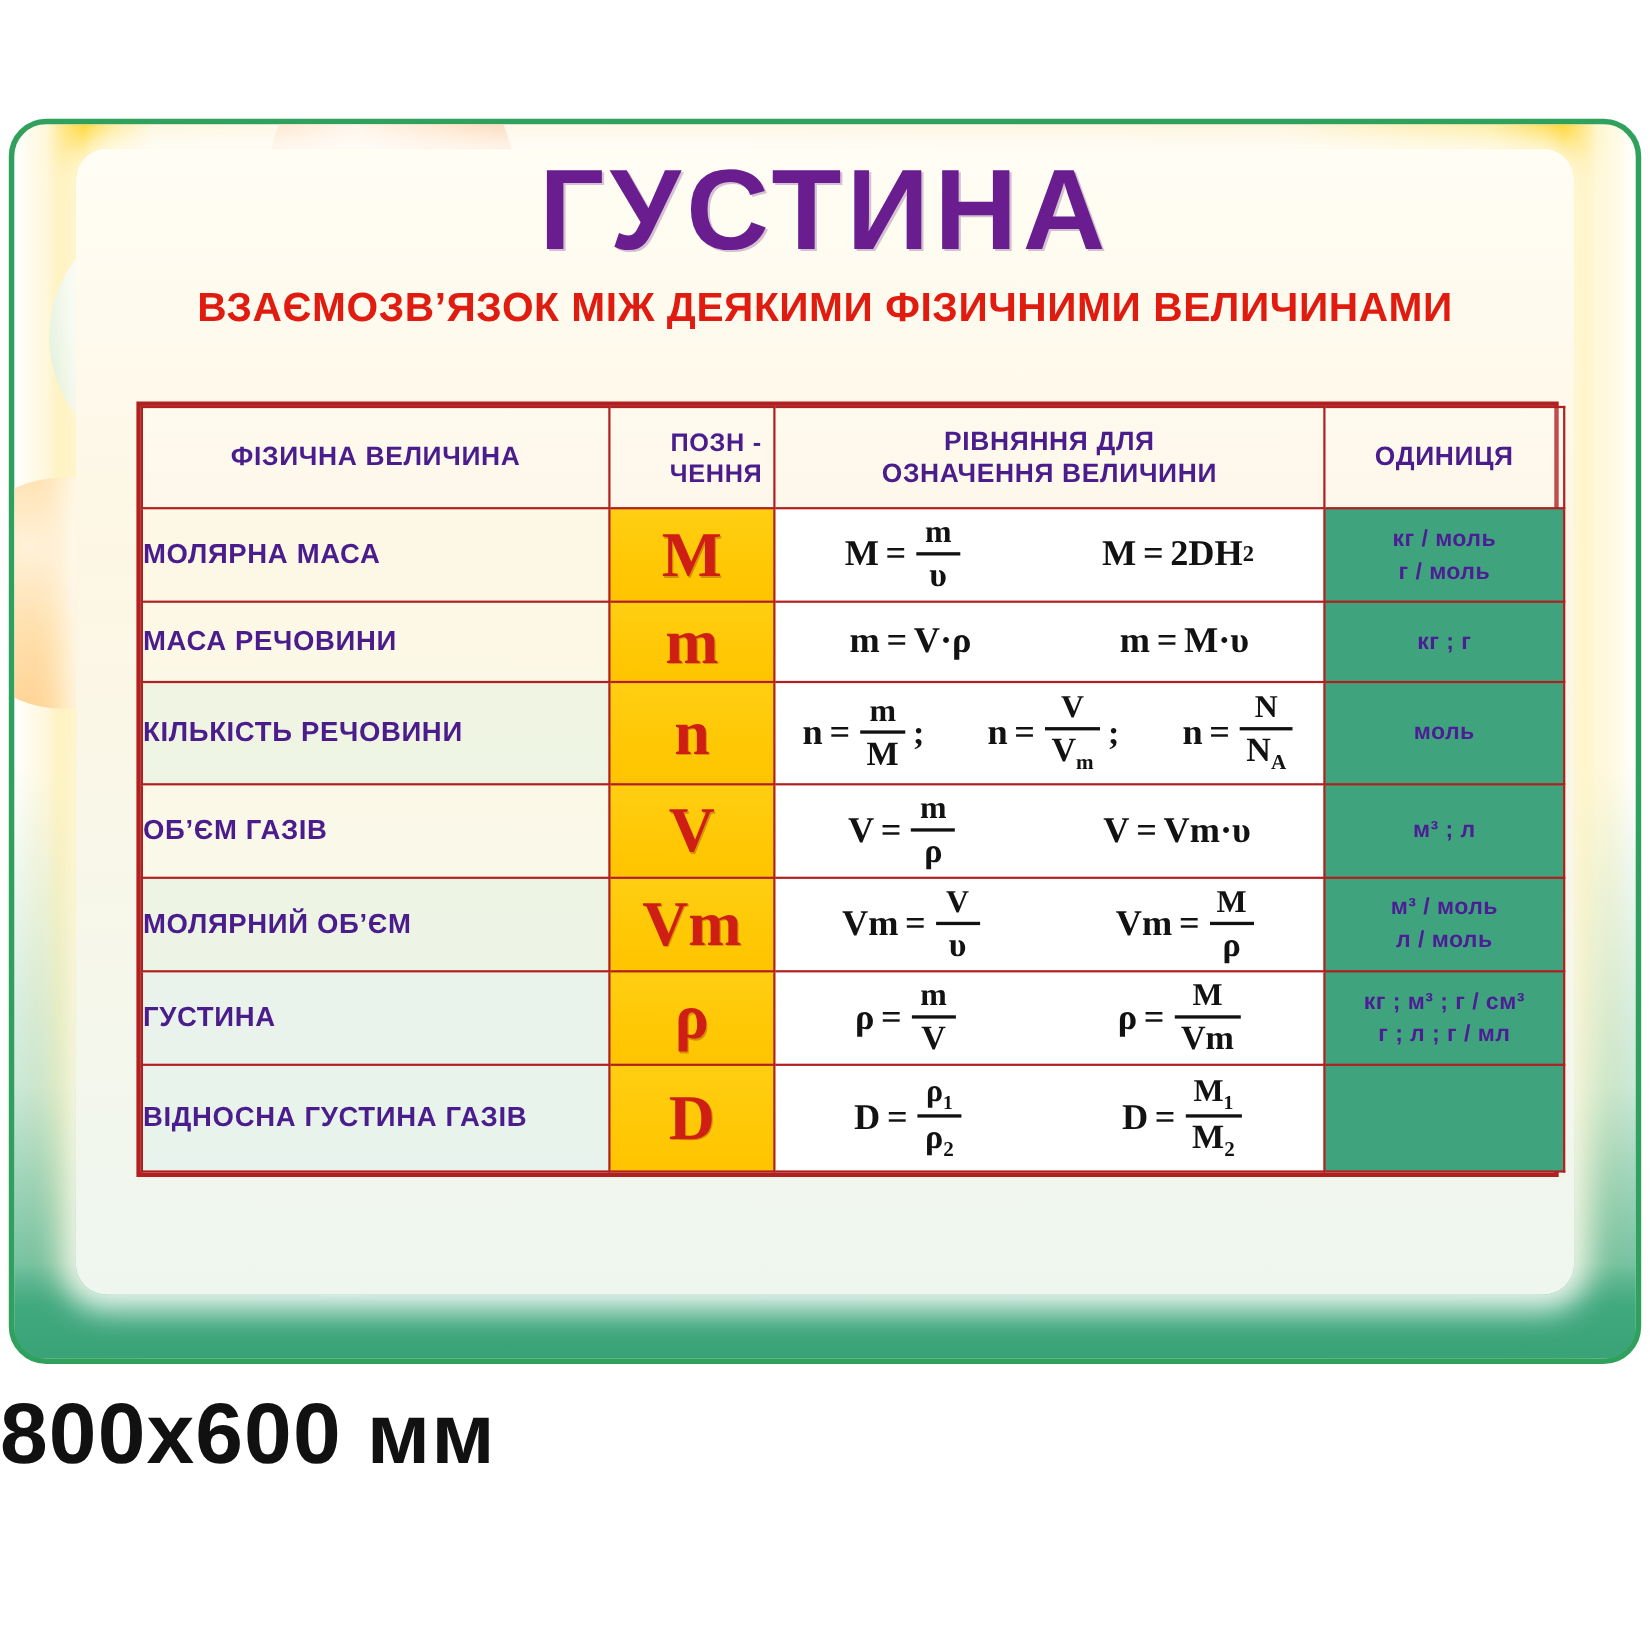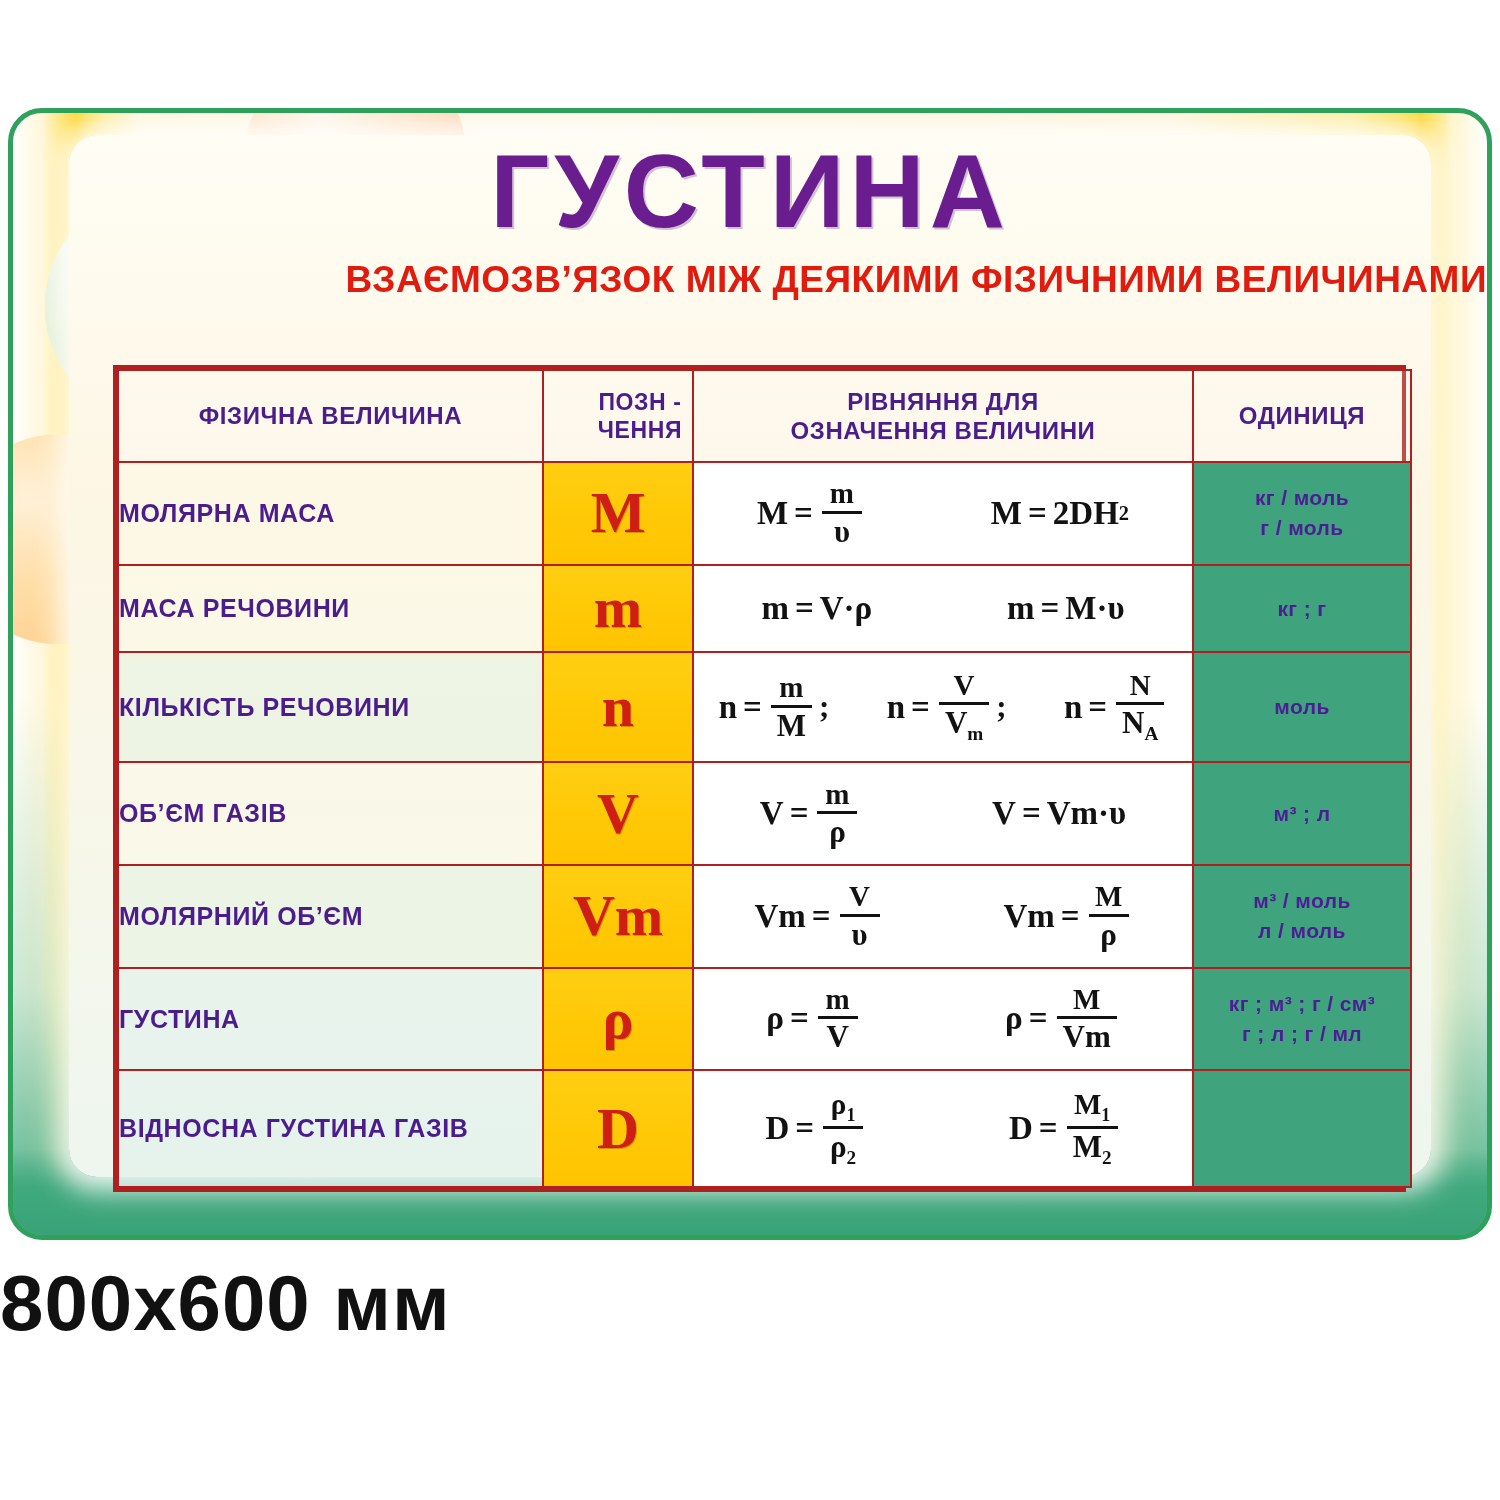--- a/index.html
+++ b/index.html
@@ -59,28 +59,27 @@
   #title-block { position: absolute; left: 0; top: 26px; width: 100%; text-align: center; z-index: 6; }
   #poster-title {
     font-size: 104px; font-weight: 700; letter-spacing: 5px;
     color: #6a1d8e; line-height: 1.0;
     text-shadow: 2px 2px 0 rgba(80,20,110,0.25);
   }
   #poster-subtitle {
     margin-top: 16px;
     font-size: 37px; font-weight: 700; letter-spacing: 0.5px;
     color: #e01b10;
-    text-align: right;
   }
 
   
   #table-wrap {
     position: absolute;
-    left: 100px; top: 252px;
-    width: 1293px; height: 827px;
+    left: 111px; top: 252px;
+    width: 1293px; height: 705px;
     z-index: 7;
     border: 4px solid #b02020;
     background: rgba(255,255,255,0.04);
   }
   table.phys-table {
     width: 100%; height: 100%;
     border-collapse: collapse;
     table-layout: fixed;
   }
   table.phys-table td, table.phys-table th {

